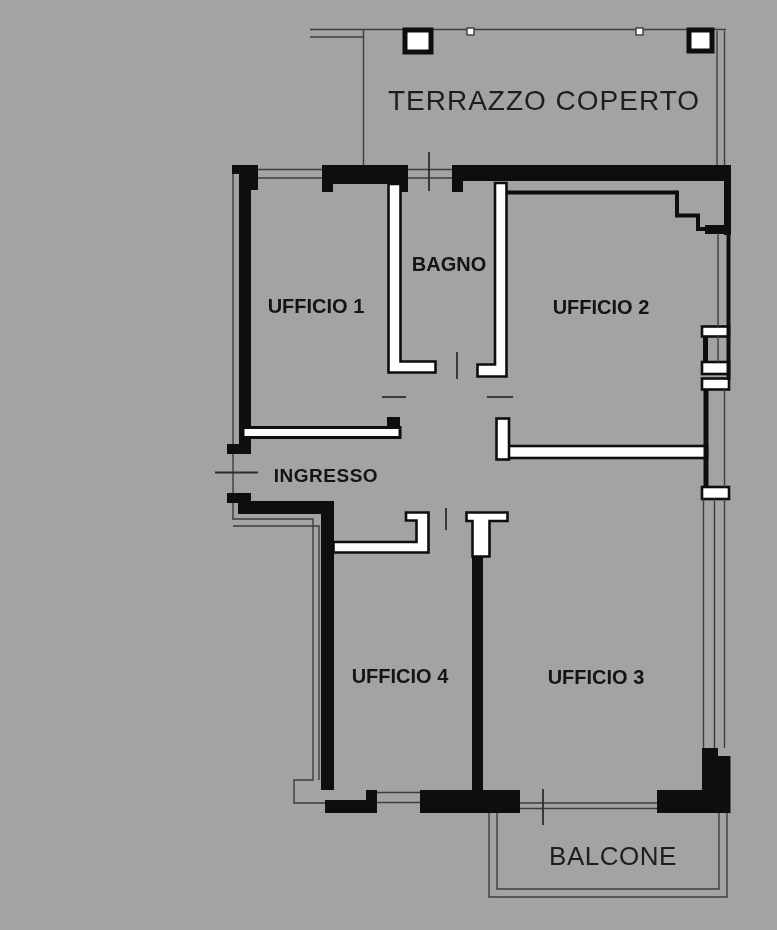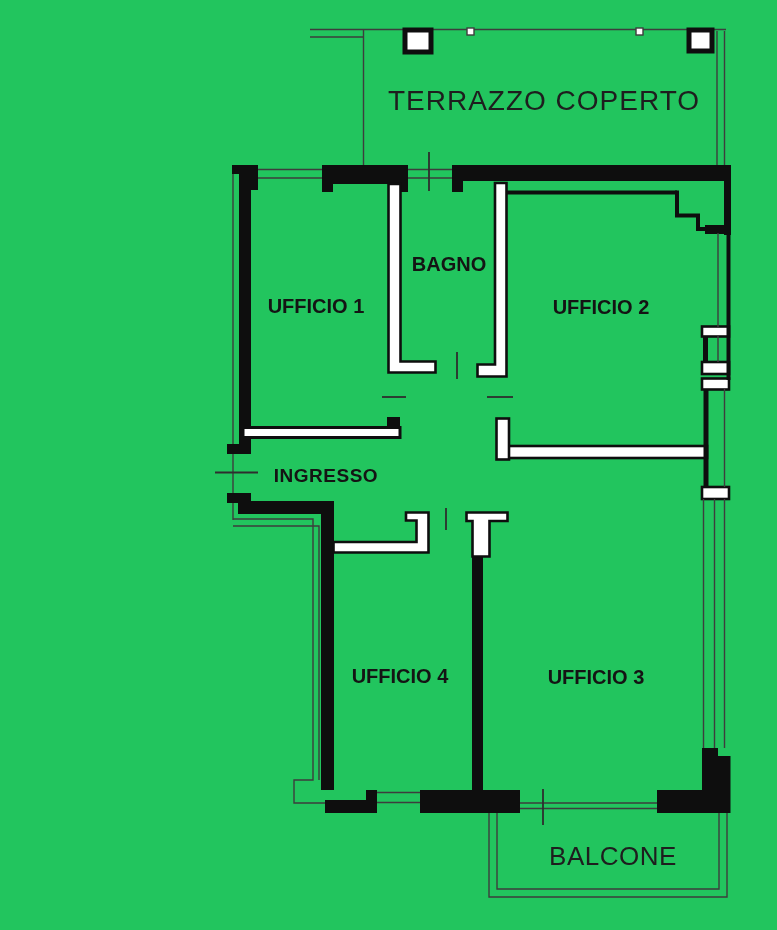--- a/index.html
+++ b/index.html
@@ -1,19 +1,19 @@
 <!DOCTYPE html>
 <html><head>
 <meta charset="utf-8">
 <style>
   html,body{margin:0;padding:0;background:#ffffff;}
   .canvas{
     position:relative;
     width:777px;height:930px;
-    background:#22c55e;
+    background:#a3a3a3;
     font-family:"Liberation Sans", sans-serif;
     overflow:hidden;
   }
   svg{position:absolute;left:0;top:0;}
   
   .w{fill:#0e0e0e;stroke:none;}
   
   .hw{fill:#ffffff;stroke:#0e0e0e;stroke-width:2.6;}
   .hw3{fill:#ffffff;stroke:#0e0e0e;stroke-width:3;}
   

